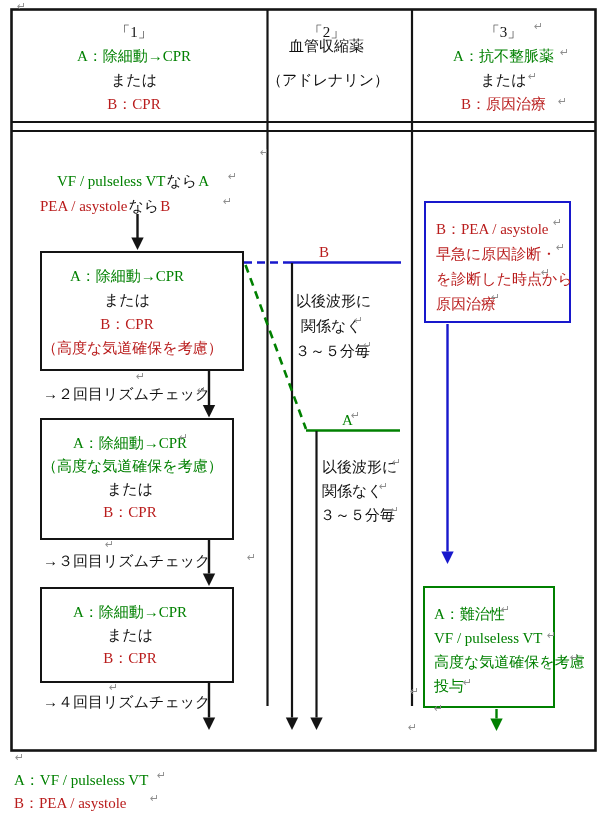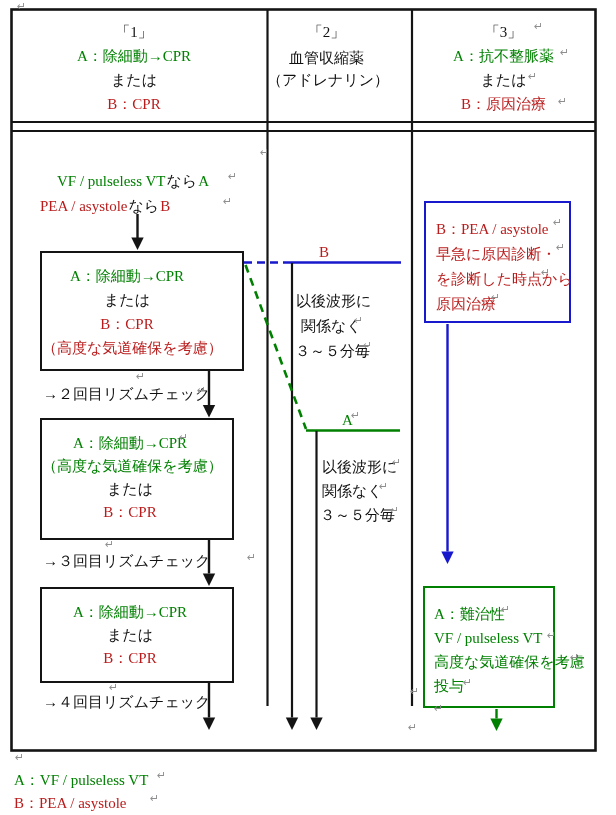--- a/index.html
+++ b/index.html
@@ -66,21 +66,21 @@
     <line x1="496.5" y1="709" x2="496.5" y2="718.5" stroke="#008000" stroke-width="2.4"></line>
     <polygon points="490.3,718.5 502.7,718.5 496.5,731" fill="#008000"></polygon>
   </svg>
 
   <div class="t ctr" style="left:12px;top:23px;width:255px;padding-right:11px">「1」</div>
   <div class="t ctr g" style="left:12px;top:47px;width:255px;padding-right:11px">A：除細動→CPR</div>
   <div class="t ctr" style="left:12px;top:71px;width:255px;padding-right:11px">または</div>
   <div class="t ctr b" style="left:12px;top:95px;width:255px;padding-right:11px">B：CPR</div>
 
   <div class="t ctr" style="left:267px;top:23px;width:145px;padding-right:26px">「2」</div>
-  <div class="t ctr" style="left:267px;top:49px;width:145px;padding-right:26px">血管収縮薬</div>
+  <div class="t ctr" style="left:267px;top:37px;width:145px;padding-right:26px">血管収縮薬</div>
   <div class="t ctr" style="left:267px;top:71px;width:145px;padding-right:26px">（アドレナリン）</div>
 
   <div class="t ctr" style="left:412px;top:23px;width:183px">「3」</div>
   <div class="t ctr g" style="left:412px;top:47px;width:183px">A：抗不整脈薬</div>
   <div class="t ctr" style="left:412px;top:71px;width:183px">または</div>
   <div class="t ctr b" style="left:412px;top:95px;width:183px">B：原因治療</div>
 
   <div class="t" style="left:57px;top:172px">
     <span class="g">VF / pulseless VT</span><span class="mid">なら</span><span class="g">A</span>
   </div>

